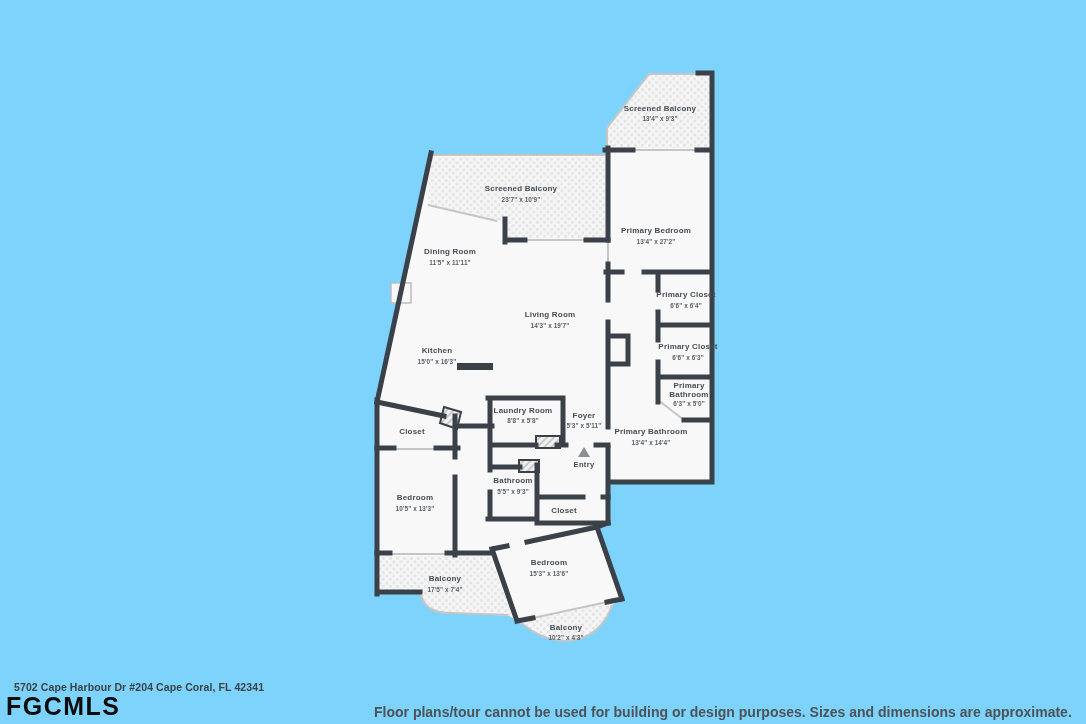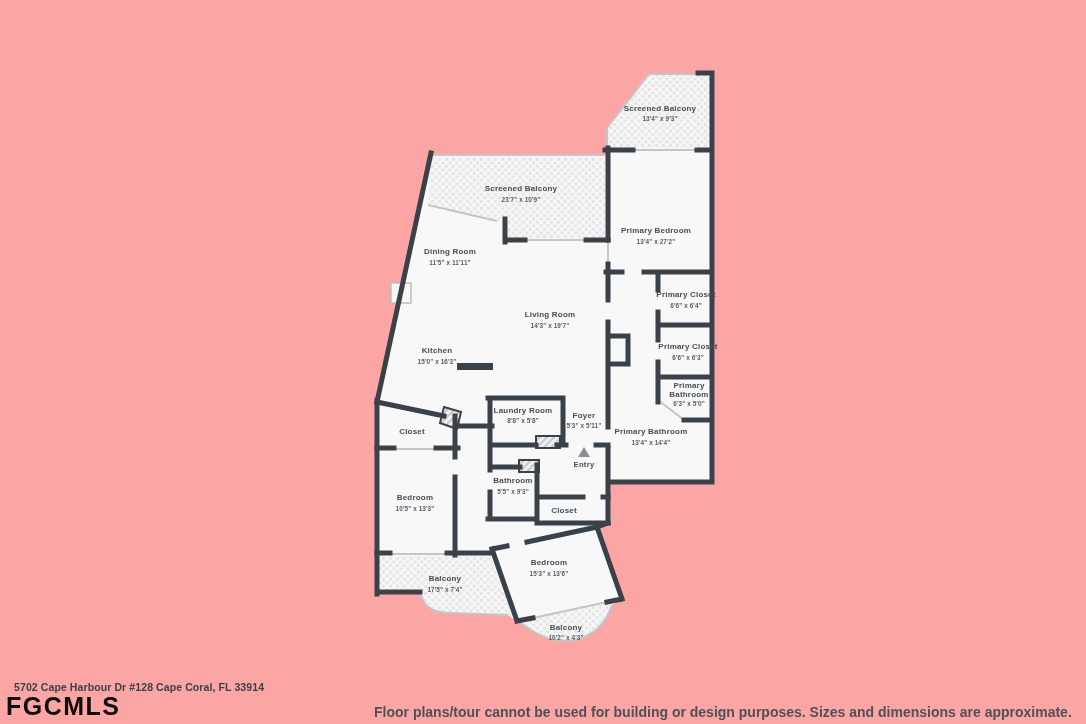--- a/index.html
+++ b/index.html
@@ -1,16 +1,16 @@
 <!DOCTYPE html>
 <html><head>
 <meta charset="utf-8">
 <style>
   html,body{margin:0;padding:0;background:#fff;}
-  #stage{position:relative;width:1086px;height:724px;background:#fca5a5;overflow:hidden;
+  #stage{position:relative;width:1086px;height:724px;background:#7dd3fc;overflow:hidden;
          font-family:"Liberation Sans",sans-serif;}
   #plan-svg{position:absolute;left:0;top:0;}
   .rn{font-family:"Liberation Sans",sans-serif;font-size:8px;font-weight:700;fill:#474e54;letter-spacing:.2px;}
   .rd{font-family:"Liberation Sans",sans-serif;font-size:6.4px;font-weight:700;fill:#585f66;letter-spacing:.1px;}
   .en{font-family:"Liberation Sans",sans-serif;font-size:7.6px;font-weight:700;fill:#474e54;letter-spacing:.3px;}
   #address{position:absolute;left:14px;top:681px;font-size:10.5px;font-weight:700;color:#3a4147;letter-spacing:.1px;}
   #logo{position:absolute;left:6px;top:692px;font-size:25px;font-weight:700;color:#0c0c0c;
         letter-spacing:1.5px;transform:scaleY(1.05);}
   #disclaimer{position:absolute;left:374px;top:704px;font-size:14px;font-weight:700;color:#4d5257;}
 </style>
@@ -166,17 +166,17 @@
       <text class="rd" x="549" y="576">15'3" x 13'6"</text>
 
       <text class="rn" x="445" y="581">Balcony</text>
       <text class="rd" x="445" y="592">17'5" x 7'4"</text>
 
       <text class="rn" x="566" y="630">Balcony</text>
       <text class="rd" x="566" y="640">10'2" x 4'3"</text>
     </g>
   </svg>
 
-  <div id="address">5702 Cape Harbour Dr #128 Cape Coral, FL 33914</div>
+  <div id="address">5702 Cape Harbour Dr #204 Cape Coral, FL 42341</div>
   <div id="logo">FGCMLS</div>
   <div id="disclaimer">Floor plans/tour cannot be used for building or design purposes. Sizes and dimensions are approximate.</div>
 
 </div>
 
 </body></html>

